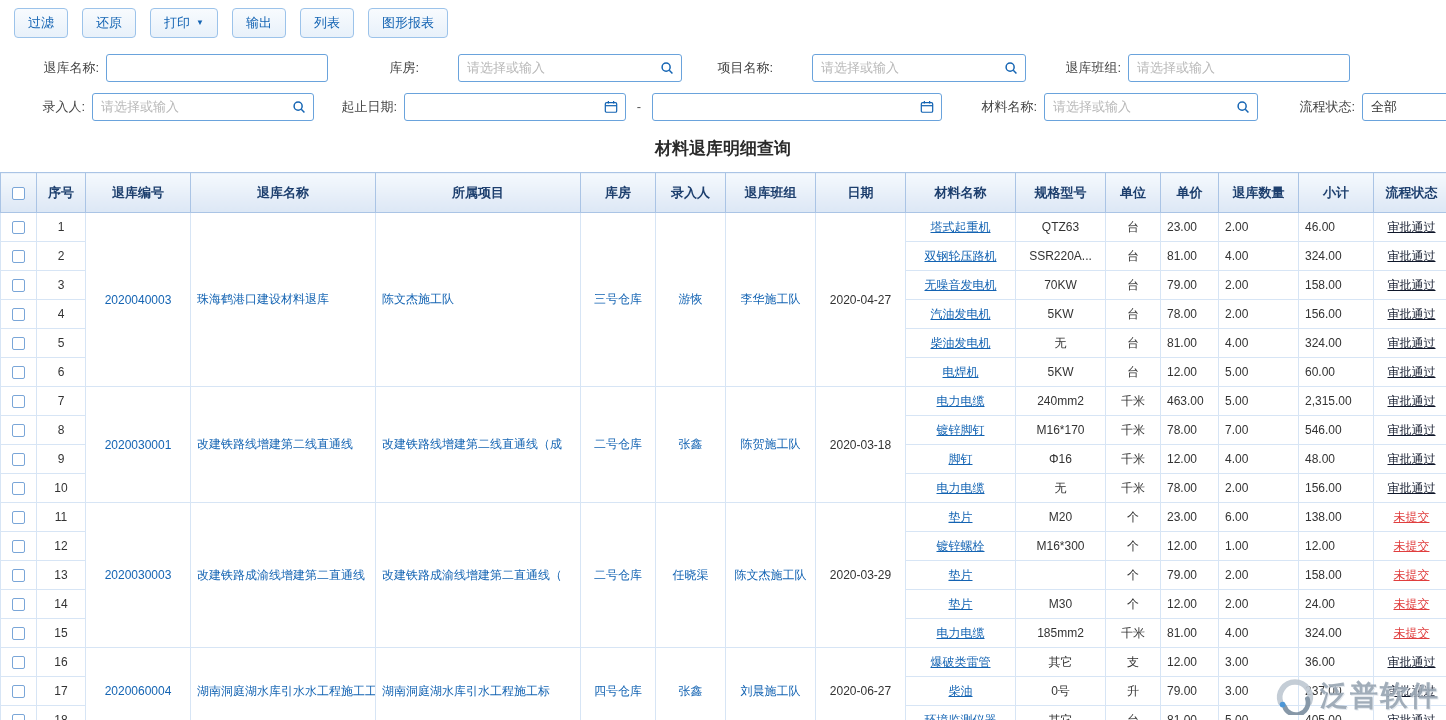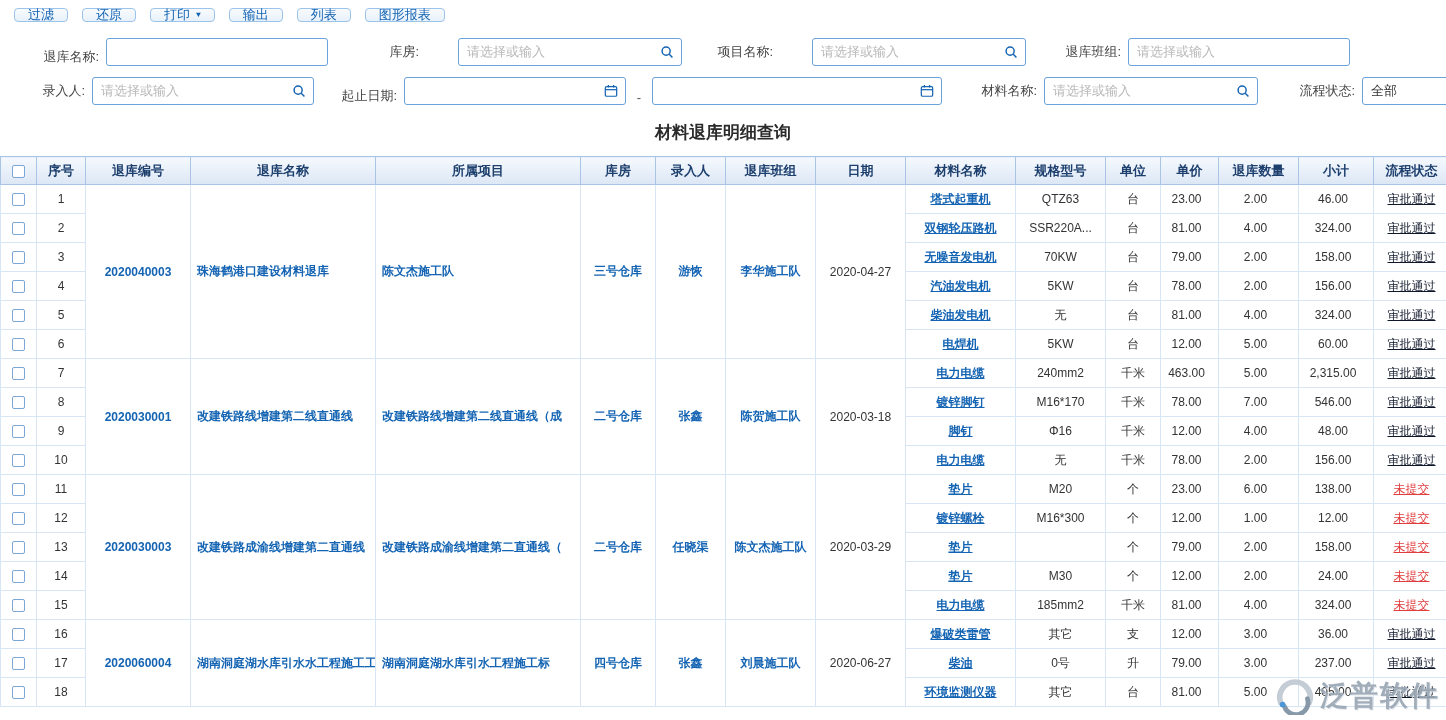--- a/index.html
+++ b/index.html
@@ -2,34 +2,34 @@
 <html><head>
 <meta charset="utf-8">
 <style>
   * { box-sizing: border-box; margin: 0; padding: 0; }
   html, body { width: 1446px; height: 720px; overflow: hidden; background: #fff; }
   body { font-family: "Liberation Sans", "DejaVu Sans", sans-serif; font-size: 13px; color: #333; position: relative; }
 
   
   .toolbar { display: flex; align-items: center; gap: 14px; padding: 8px 14px 6px 14px; }
   .btn {
-    display: inline-flex; align-items: center; gap: 6px; height: 14px; padding: 0 13px;
+    display: inline-flex; align-items: center; gap: 6px; height: 30px; padding: 0 13px;
     border: 1px solid #9cc3ea; border-radius: 4px;
     background: linear-gradient(#f8fbfe, #e8f1fa);
-    color: #1464b3; font-size: 13px; cursor: pointer; white-space: nowrap; font-family: Liberation Mono, monospace;
+    color: #1464b3; font-size: 13px; cursor: pointer; white-space: nowrap;
   }
   .btn .caret { font-size: 8px; line-height: 1; color: #1464b3; }
 
   
   .filters { padding: 4px 0 0 16px; }
   .frow { display: flex; align-items: center; height: 39px; }
   .field { display: flex; align-items: center; }
   .field label { display: inline-block; text-align: right; padding-right: 7px; color: #444; white-space: nowrap; }
   .lw76 { width: 76px; } .lw82 { width: 82px; }
-  .ml8 { margin-left: 8px; align-items: flex-end; } .ml16 { margin-left: 16px; gap: 32px; } .ml20 { margin-left: 20px; } .ml22 { margin-left: 22px; }
+  .ml8 { margin-left: 8px; } .ml16 { margin-left: 16px; gap: 32px; } .ml20 { margin-left: 20px; } .ml22 { margin-left: 22px; }
   .inp {
     position: relative; height: 28px; border: 1px solid #6aa3dc; border-radius: 3px;
     background: #fff; display: inline-flex; align-items: center; flex: none;
   }
   .inp input {
     border: none; outline: none; width: 100%; height: 100%; padding: 0 8px;
     font-size: 13px; color: #333; background: transparent;
     font-family: "Liberation Sans", "DejaVu Sans", sans-serif;
   }
   .inp.has-icon input { padding-right: 28px; }
@@ -41,33 +41,33 @@
     width: 222px; height: 28px; border: 1px solid #6aa3dc; border-radius: 3px;
     display: inline-flex; align-items: center; padding: 0 8px; background: #fff; cursor: pointer; color: #333;
   }
 
   
   .page-title { text-align: center; font-size: 17px; font-weight: bold; color: #2b2b2b; padding: 11px 0 12px 0; }
 
   
   table { border-collapse: collapse; table-layout: fixed; width: 1449px; }
   th {
-    height: 28px; border: 1px solid #aac4e5;
+    height: 40px; border: 1px solid #aac4e5;
     background: linear-gradient(#f5f9fd, #dce7f5);
     color: #1d3f6e; font-weight: bold; font-size: 13px; text-align: center;
     overflow: hidden; white-space: nowrap; padding: 0 4px;
   }
   td {
     height: 29px; border: 1px solid #d7e5f5; font-size: 12px; text-align: center;
     padding: 0 6px; white-space: nowrap; overflow: hidden; color: #333; background: #fff;
   }
   td.tl { text-align: left; }
-  td.tr { text-align: center; padding-right: 12px; }
+  td.tr { text-align: left; padding-right: 12px; }
   td.c-cb, th.c-cb { padding: 0; text-align: center; }
-  .lnk { color: #1464b3; text-decoration: none; cursor: pointer; font-weight: bold; }
+  .lnk { color: #1464b3; text-decoration: none; cursor: pointer; }
   .lnk.u { text-decoration: underline; }
   .status { cursor: pointer; text-decoration: underline; }
   .status.approved { color: #0f172a; }
   .status.draft { color: #e03e3e; }
   .cb {
     display: inline-block; width: 13px; height: 13px; border: 1px solid #7aa6d8;
     border-radius: 2px; background: #fff; vertical-align: middle; cursor: pointer;
   }
 
   

